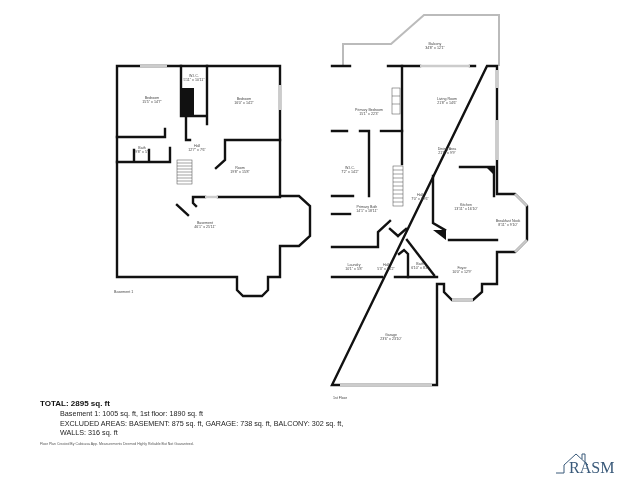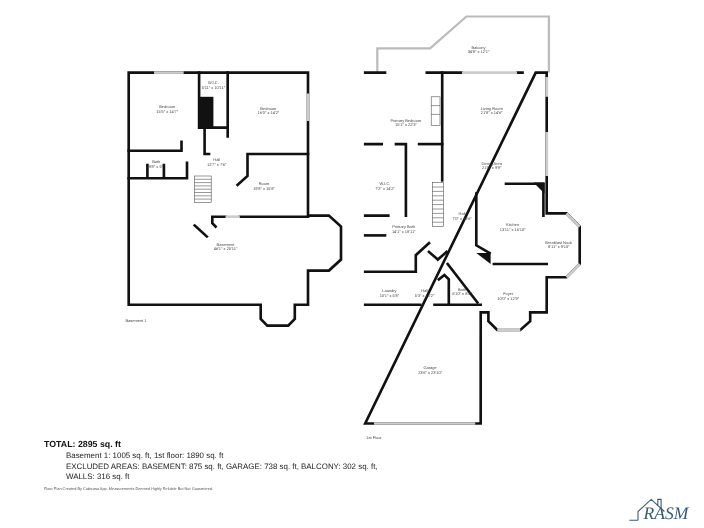--- a/index.html
+++ b/index.html
@@ -4,21 +4,21 @@
 <style>
   html,body{margin:0;padding:0;background:#fff;}
   body{width:640px;height:480px;position:relative;overflow:hidden;font-family:"Liberation Sans",sans-serif;color:#222;}
   svg{position:absolute;left:0;top:0;}
   .lbl{position:absolute;font-size:3.6px;line-height:4.4px;text-align:center;color:#444;white-space:nowrap;transform:translate(-50%,-50%);}
   .flabel{position:absolute;font-size:3.6px;color:#444;}
   .summary{position:absolute;left:0;width:640px;top:399px;text-align:left;margin-left:40px;}
   .total{font-size:8px;font-weight:bold;line-height:10px;color:#111;}
   .sline{font-size:7.2px;line-height:9.5px;color:#222;padding-left:20px;}
   .credit{font-size:3.5px;color:#555;margin-top:4px;}
-  .logo{position:absolute;left:572px;top:451px;width:50px;height:28px;font-style:italic;}
+  .logo{position:absolute;left:556px;top:451px;width:50px;height:28px;}
   .logo-text{position:absolute;left:13px;top:8px;font-family:"Liberation Serif",serif;font-size:16px;color:#3a5a7a;letter-spacing:0px;}
 </style>
 </head>
 <body>
 
 <svg width="640" height="480">
   <g fill="none" stroke="#111" stroke-width="2.4" stroke-linecap="square">
 
     <path d="M117,66 L280,66 L280,196 L299,196 L310,206 L310,236 L299,246 L280,246 L280,277 L268,277 L268,290 L262,296 L243,296 L237,290 L237,277 L117,277 Z"></path>
 

